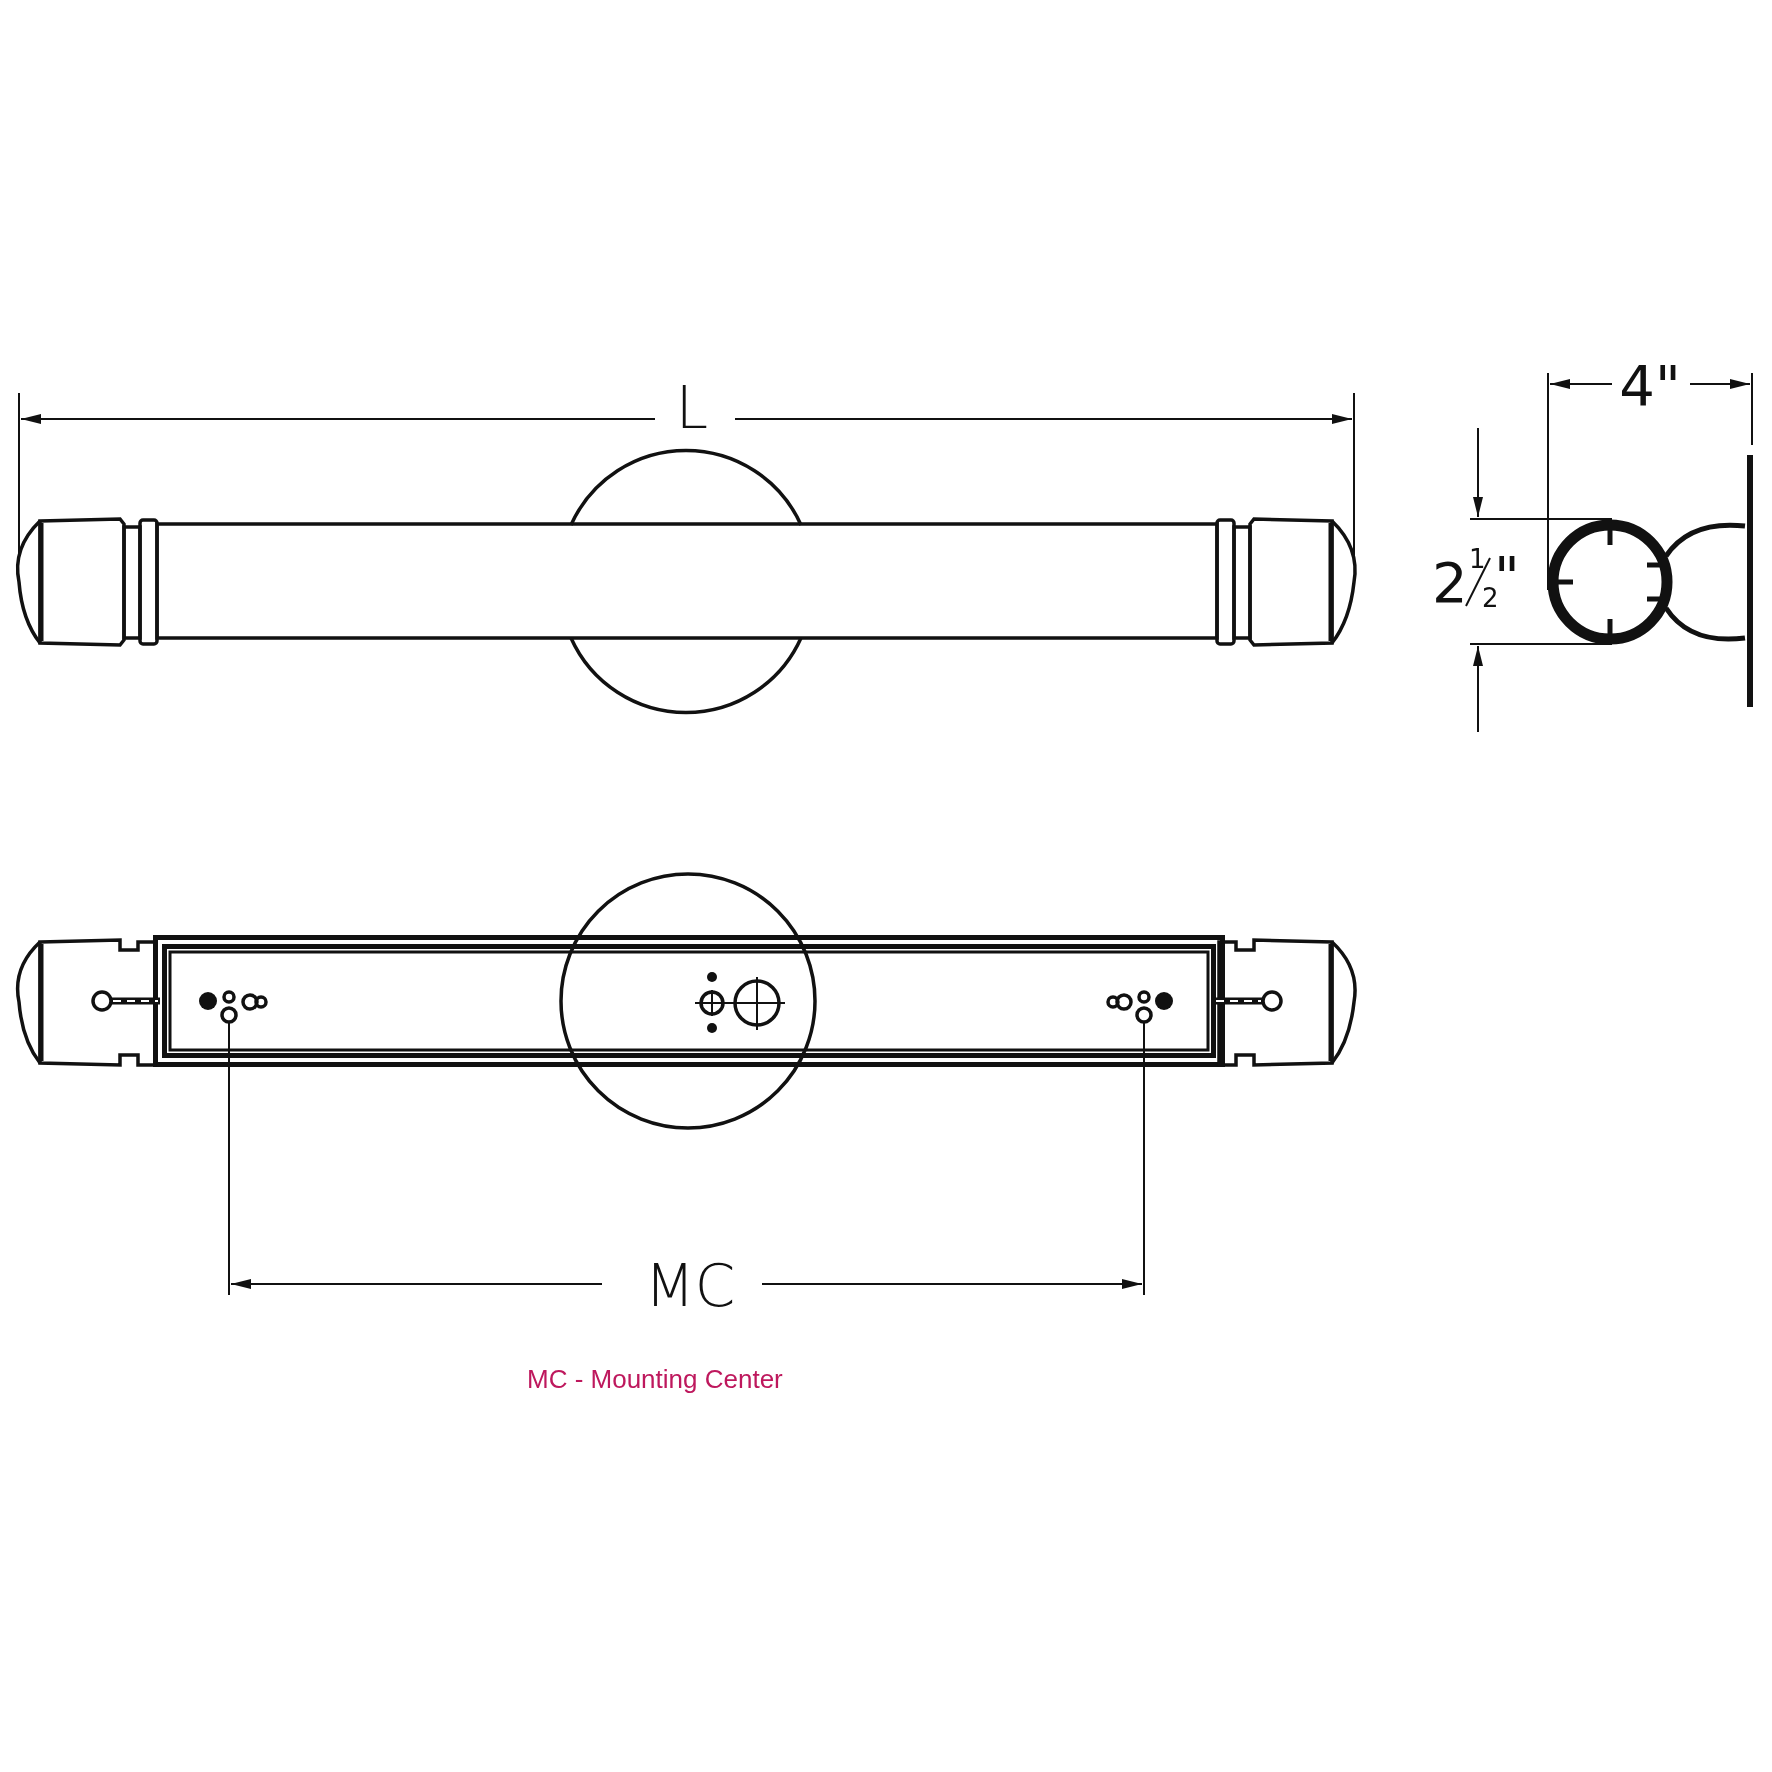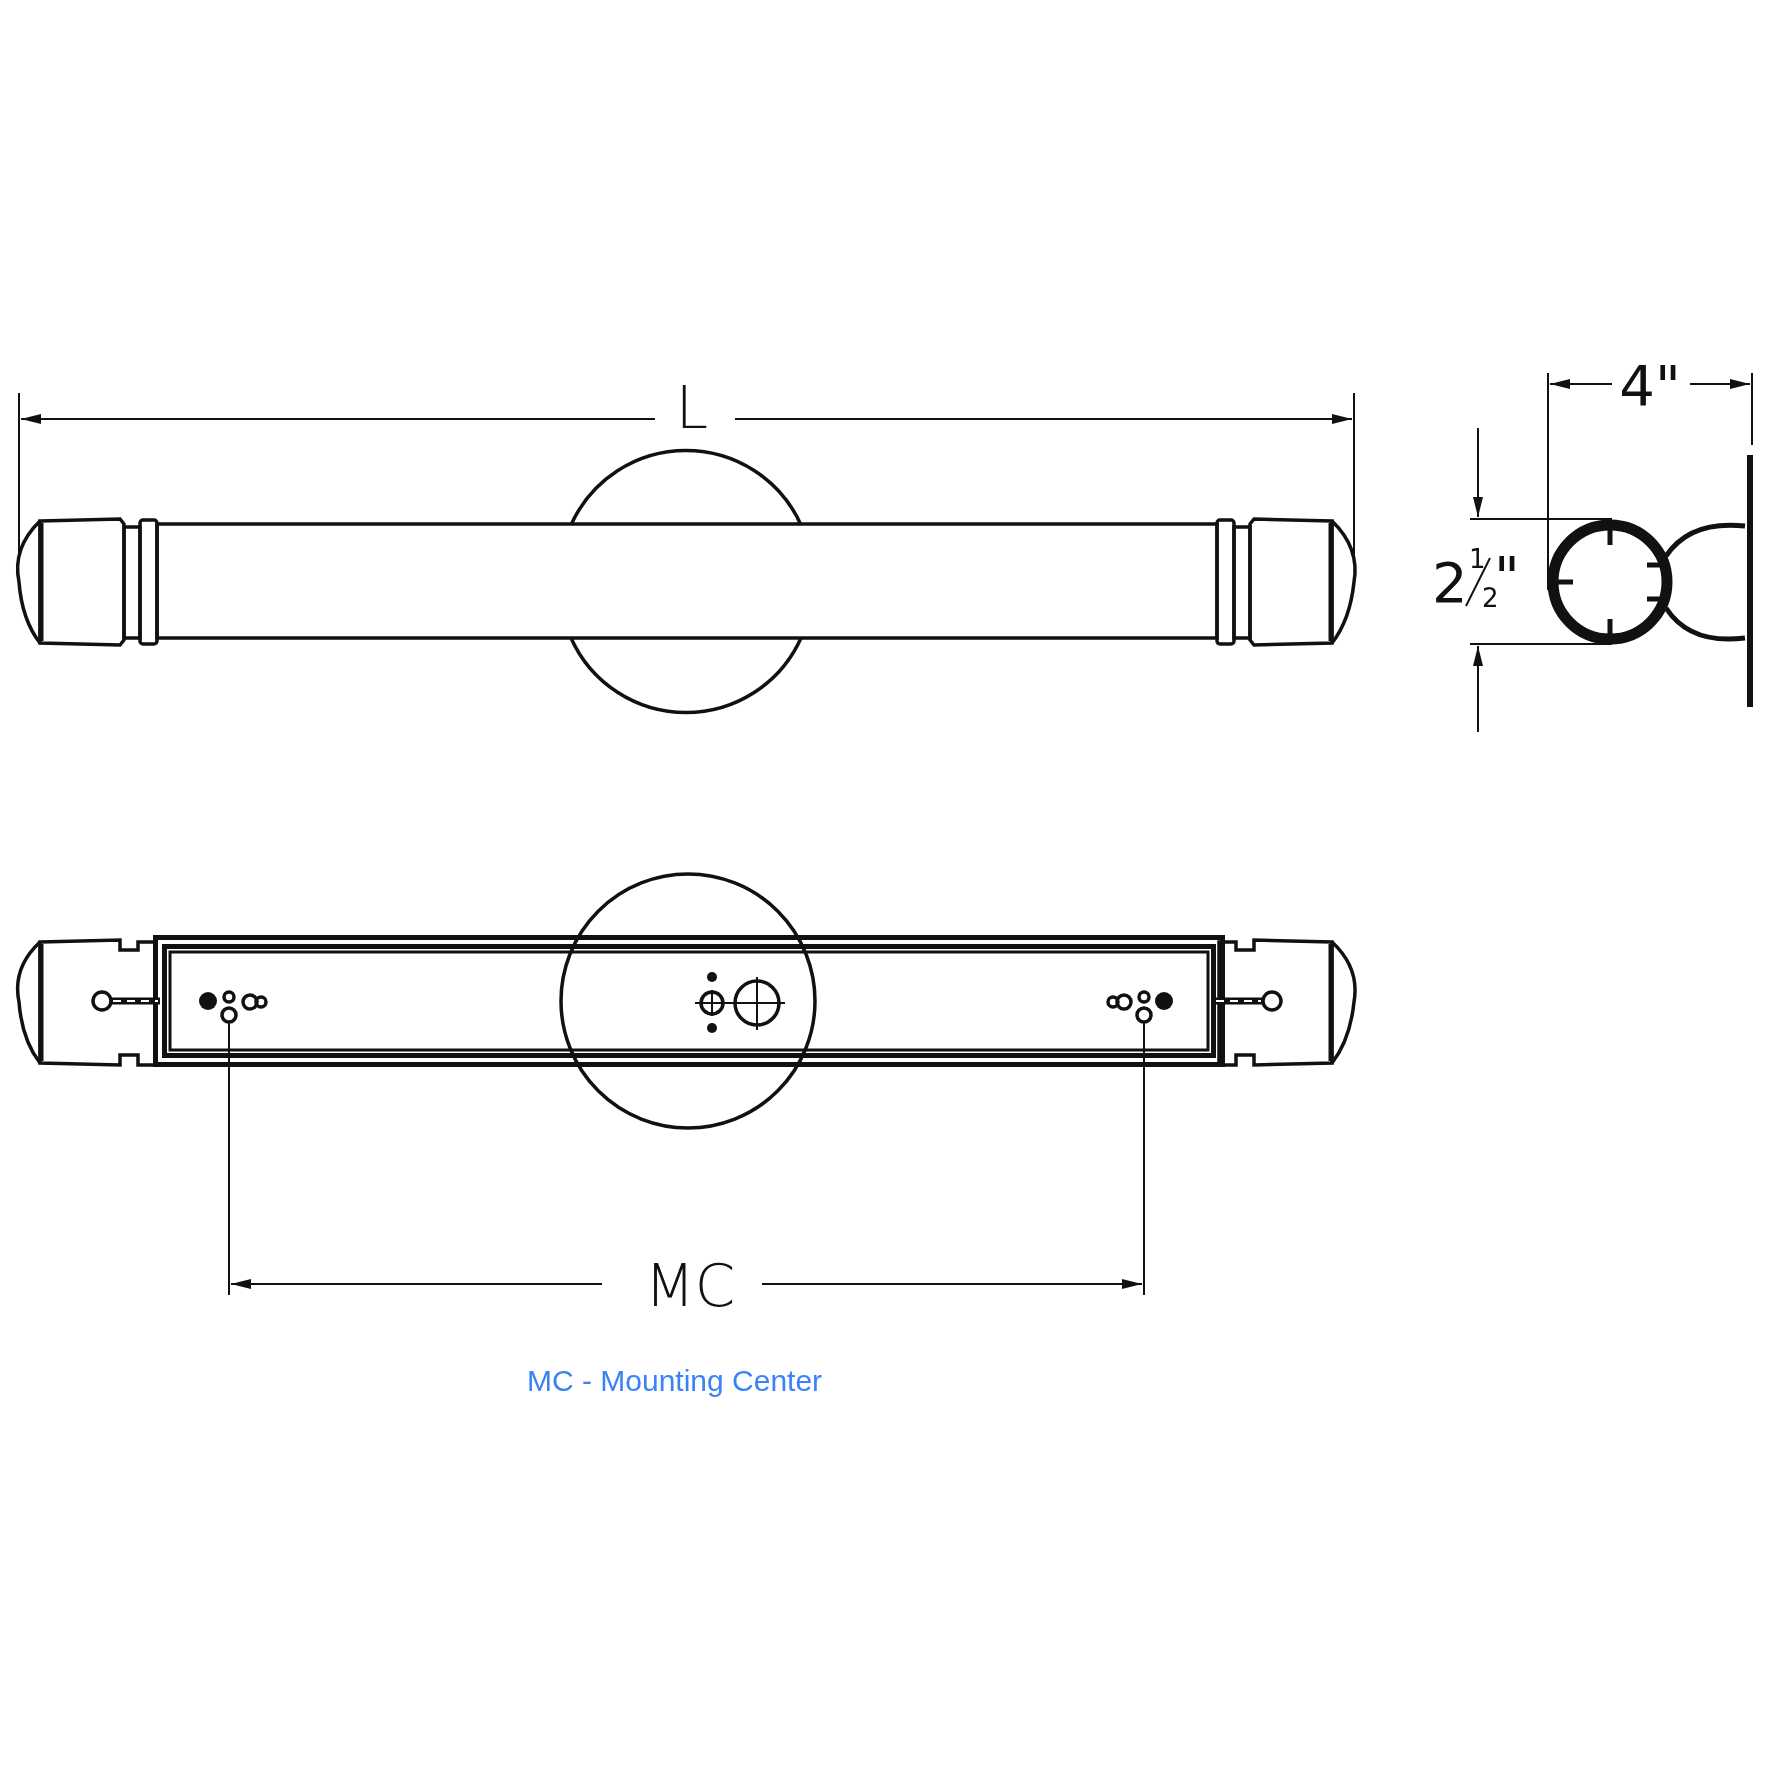--- a/index.html
+++ b/index.html
@@ -5,21 +5,21 @@
   html, body { margin: 0; padding: 0; background: #ffffff; }
   body { width: 1772px; height: 1772px; position: relative; overflow: hidden; font-family: "DejaVu Sans", sans-serif; }
   svg { position: absolute; left: 0; top: 0; }
   .ln { stroke: #111111; fill: none; }
   .thin { stroke-width: 2; }
   .med { stroke-width: 3.5; }
   .thick { stroke-width: 5; }
   .solid { fill: #111111; stroke: none; }
   .lbl-big { font-family: "DejaVu Sans", sans-serif; font-size: 58px; fill: #111111; font-weight: 300; }
   .lbl-dim { font-family: "DejaVu Sans", sans-serif; font-size: 56px; fill: #111111; }
-  .caption { position: absolute; left: 527px; top: 1364px; font-family: "Liberation Sans", sans-serif; font-size: 30px; color: #3b82f6; white-space: nowrap; }
+  .caption { position: absolute; left: 527px; top: 1364px; font-family: "Liberation Sans", sans-serif; font-size: 26px; color: #be185d; white-space: nowrap; }
 </style>
 </head>
 <body>
 
 <svg width="1772" height="1772" viewBox="0 0 1772 1772">
   <defs>
     <marker id="arrow" viewBox="0 0 20 10" refX="20" refY="5" markerWidth="20" markerHeight="10" orient="auto-start-reverse" markerUnits="userSpaceOnUse">
       <path d="M0,0 L20,5 L0,10 z" fill="#111111"></path>
     </marker>
   </defs>

